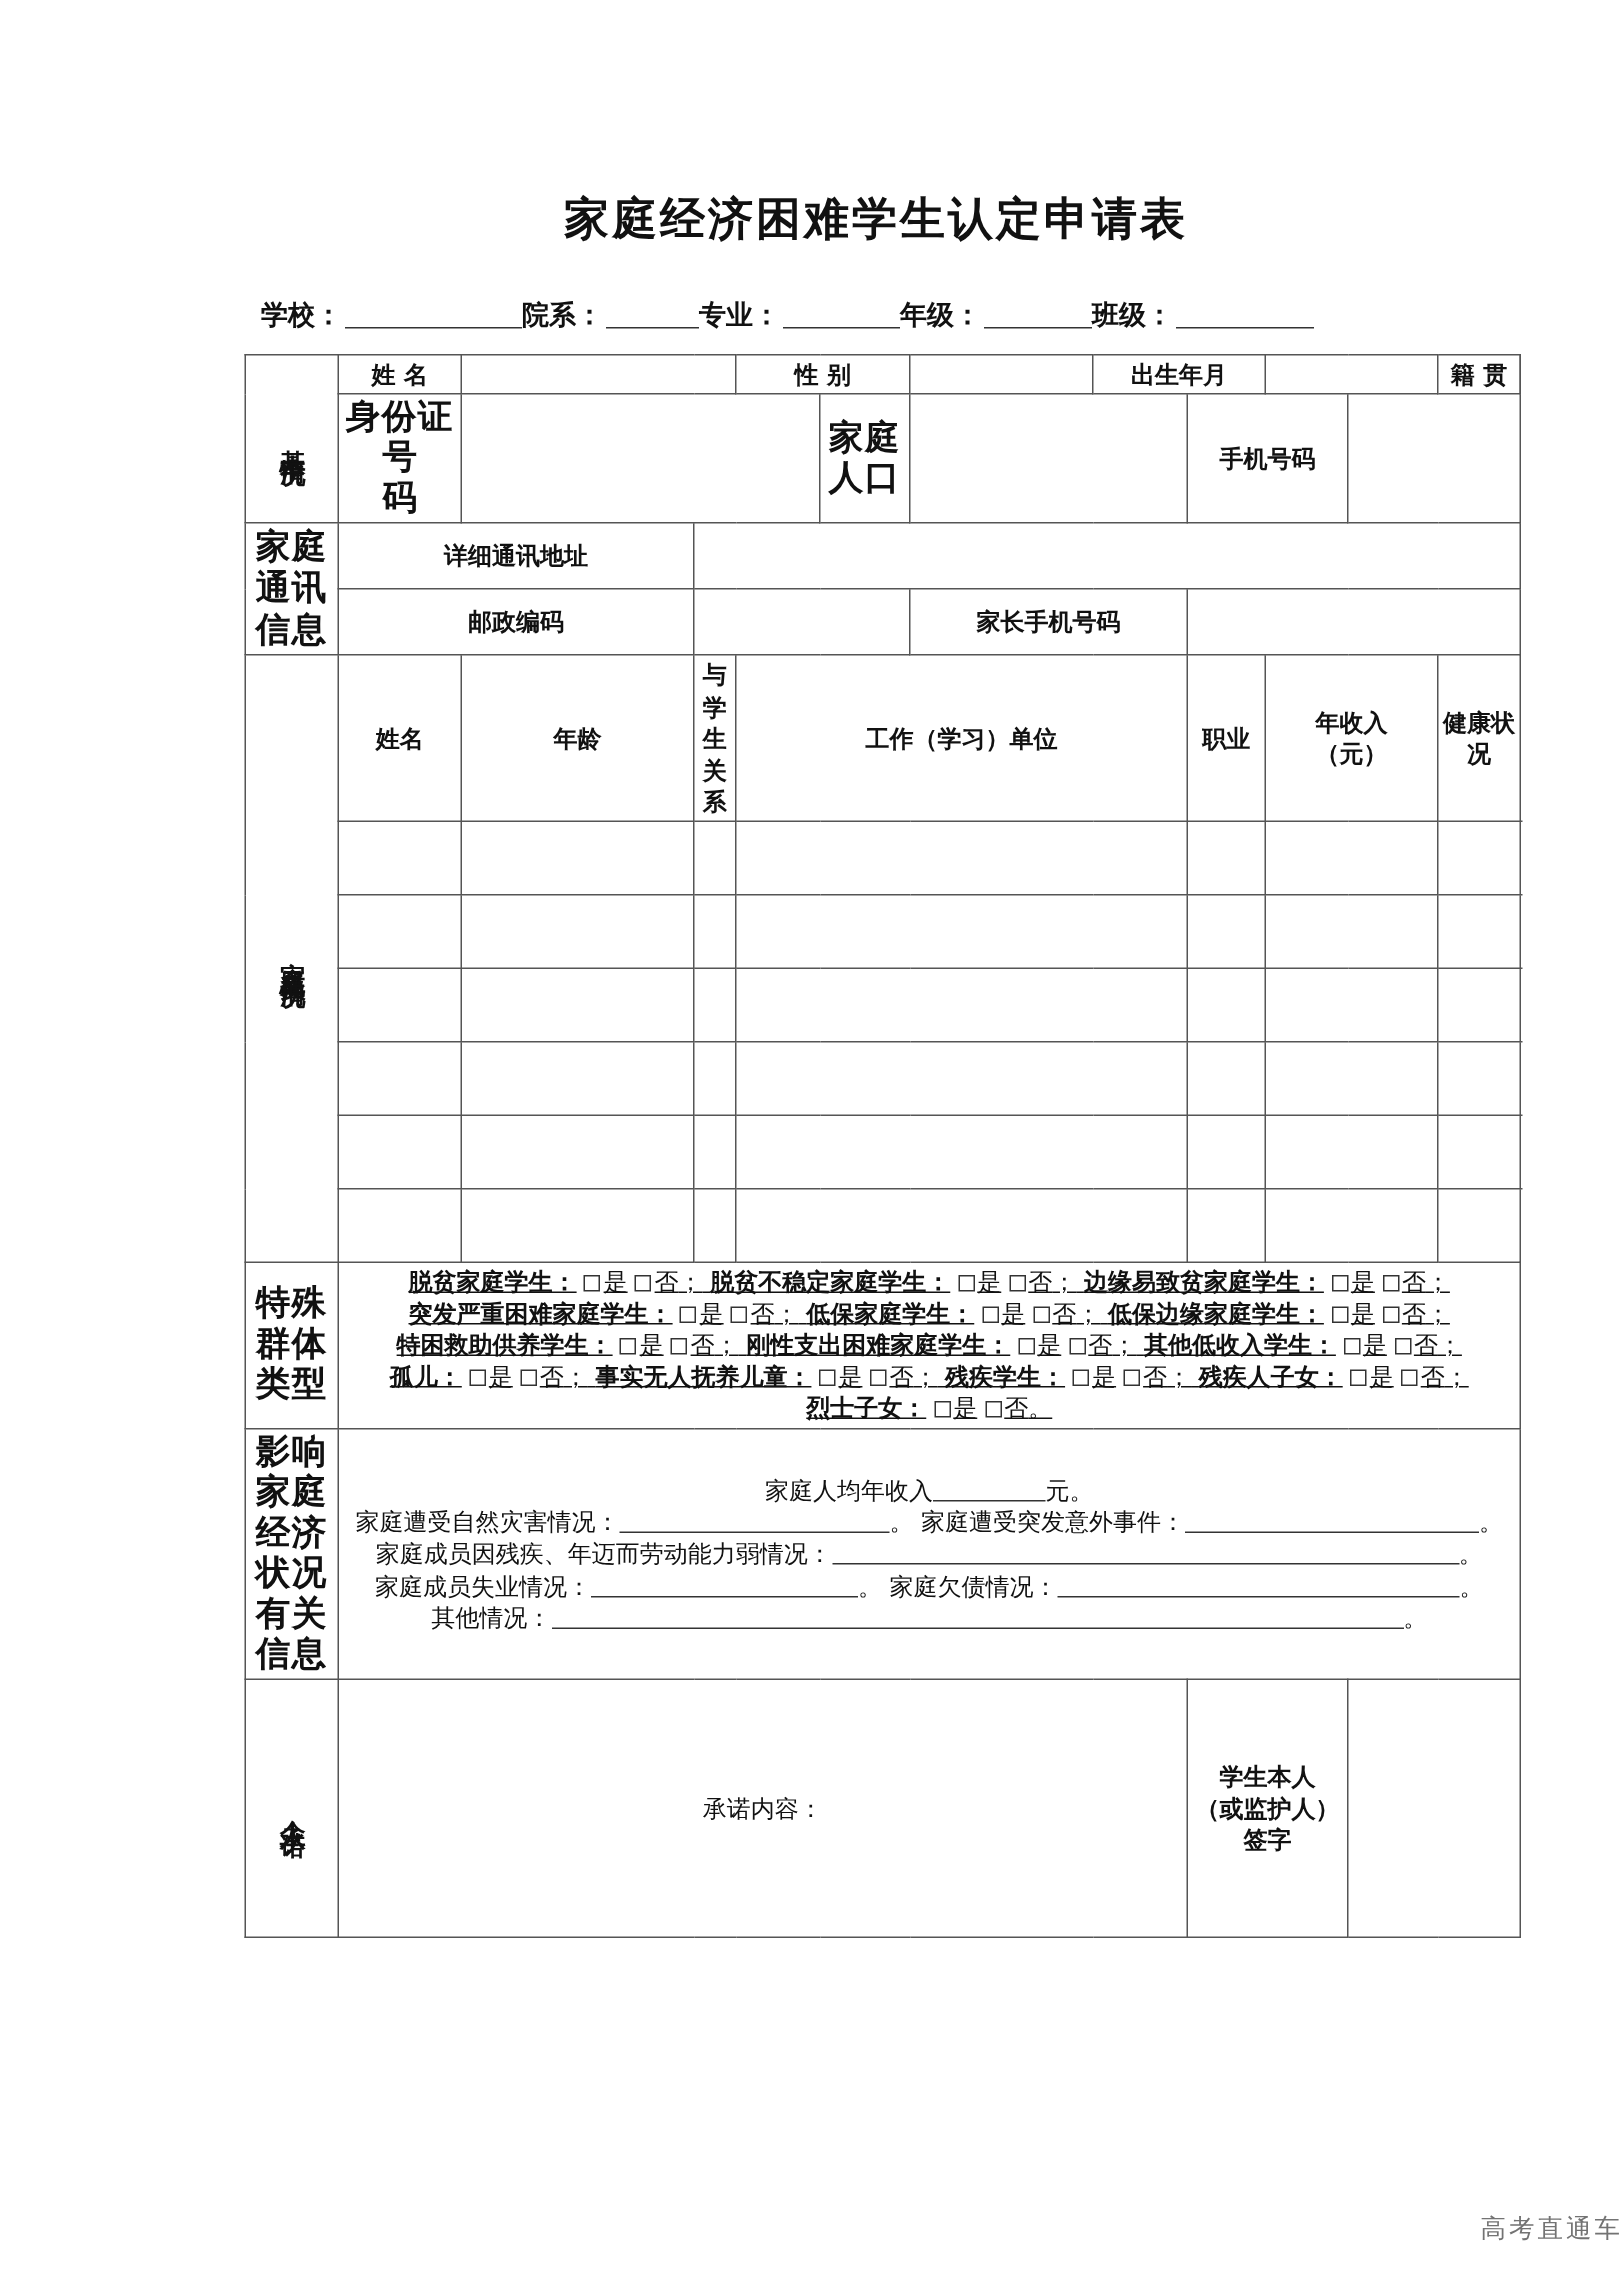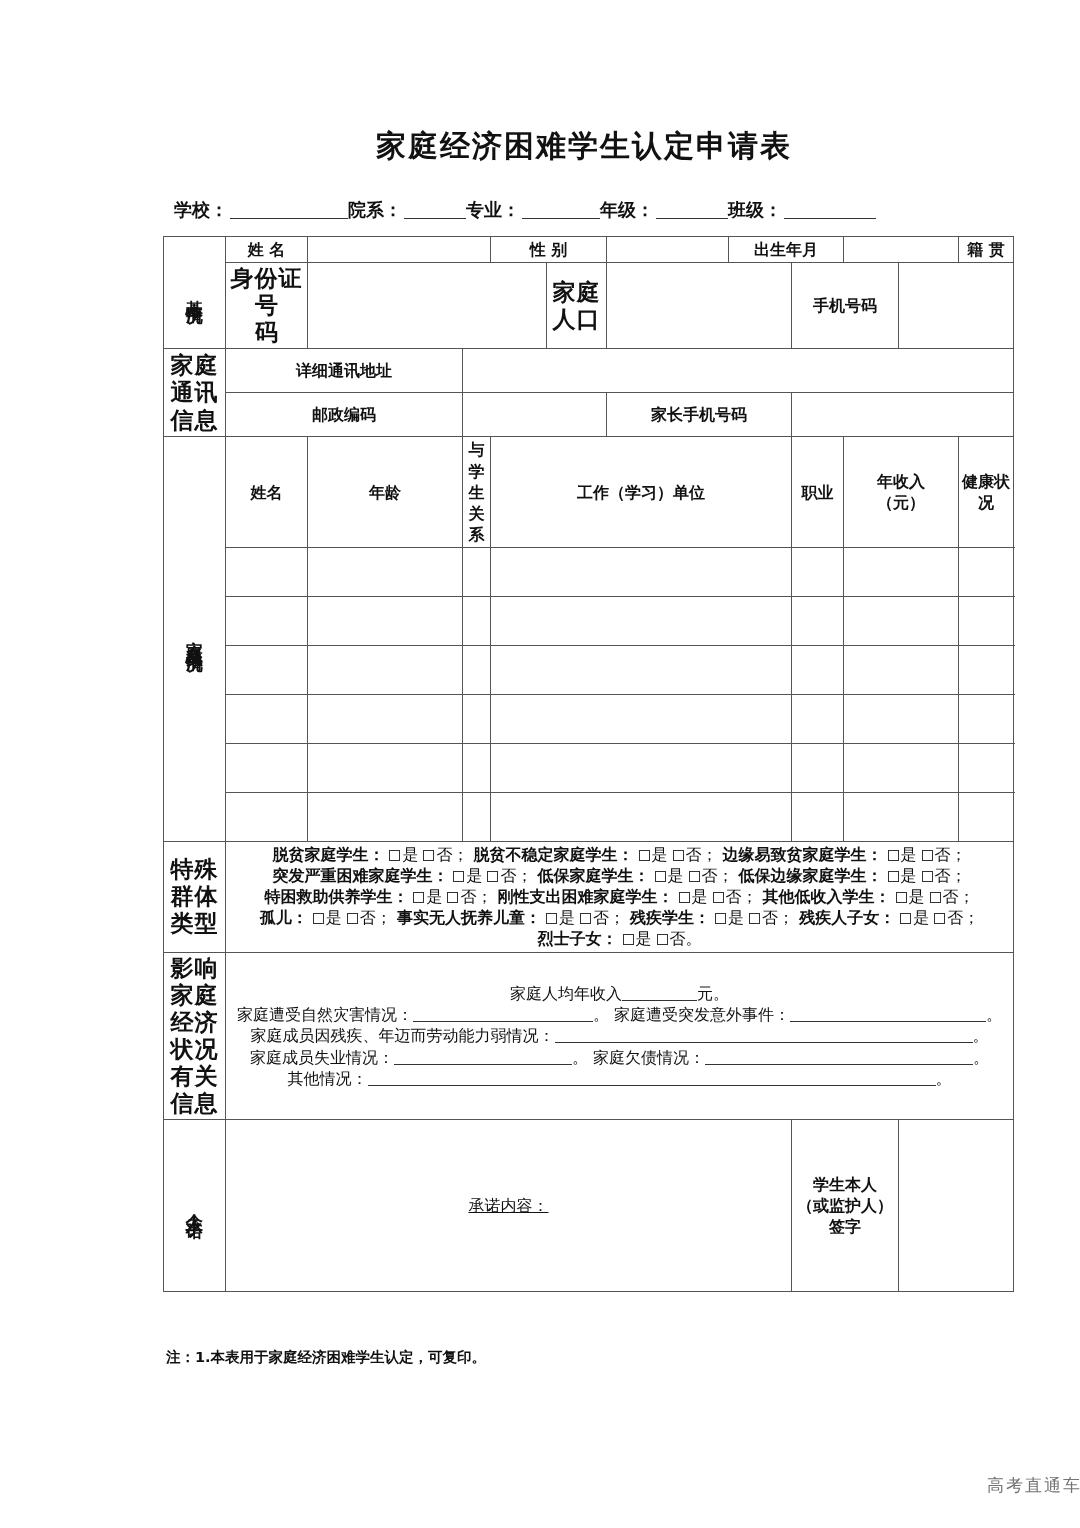--- a/index.html
+++ b/index.html
@@ -59,29 +59,29 @@
     white-space:nowrap;
   }
   .stack2 {
     font-weight:bold; font-size:23px; line-height:1.18;
     letter-spacing:1px;
   }
   .sp2 { letter-spacing:8px; padding-left:8px; }
   .mem-h { font-size:16px; }
 
   
-  .sg { text-align:left; padding:6px 4px 6px 8px; font-size:15.5px; line-height:2.02; }
+  .sg { text-align:left; padding:6px 4px 6px 8px; font-size:15.5px; line-height:2.02;text-decoration:underline; }
   .sg b { font-weight:bold; }
   .cb { display:inline-block; width:11px; height:11px; border:1.3px solid #333; margin:0 2px 0 5px; vertical-align:-1px; }
 
   
   .ec { text-align:left; padding:9px 4px 9px 8px; font-size:15.5px; line-height:2.35; }
   .ul { display:inline-block; border-bottom:1.3px solid #333; height:15px; vertical-align:-2px; }
 
-  .pledge-cell { text-align:left; vertical-align:top; padding:6px 0 0 8px; font-size:15.5px;text-decoration:underline; }
+  .pledge-cell { text-align:left; vertical-align:top; padding:6px 0 0 8px; font-size:15.5px; }
   .sig { font-size:16px; line-height:1.85; }
 
   .notes {
     position:absolute; left:122px; top:1346px; width:860px;
     font-size:14.5px; font-weight:bold; line-height:1.62; color:#111;
   }
   .notes .n-row { white-space:nowrap; }
   .notes .n-ind { padding-left:32px; }
 
   .watermark {
@@ -338,18 +338,17 @@
         <div>学生本人</div>
         <div>（或监护人）</div>
         <div>签字</div>
       </td>
       <td colspan="2"></td>
     </tr>
   </tbody>
     </table>
 
   <div class="notes">
-    <div class="n-row"><span>注：</span><span>1.本表用于家庭经济困难学生认定，可复印。</span></div>
   </div>
 
   <div class="watermark">高考直通车</div>
 
 </div>
 
 </body></html>

